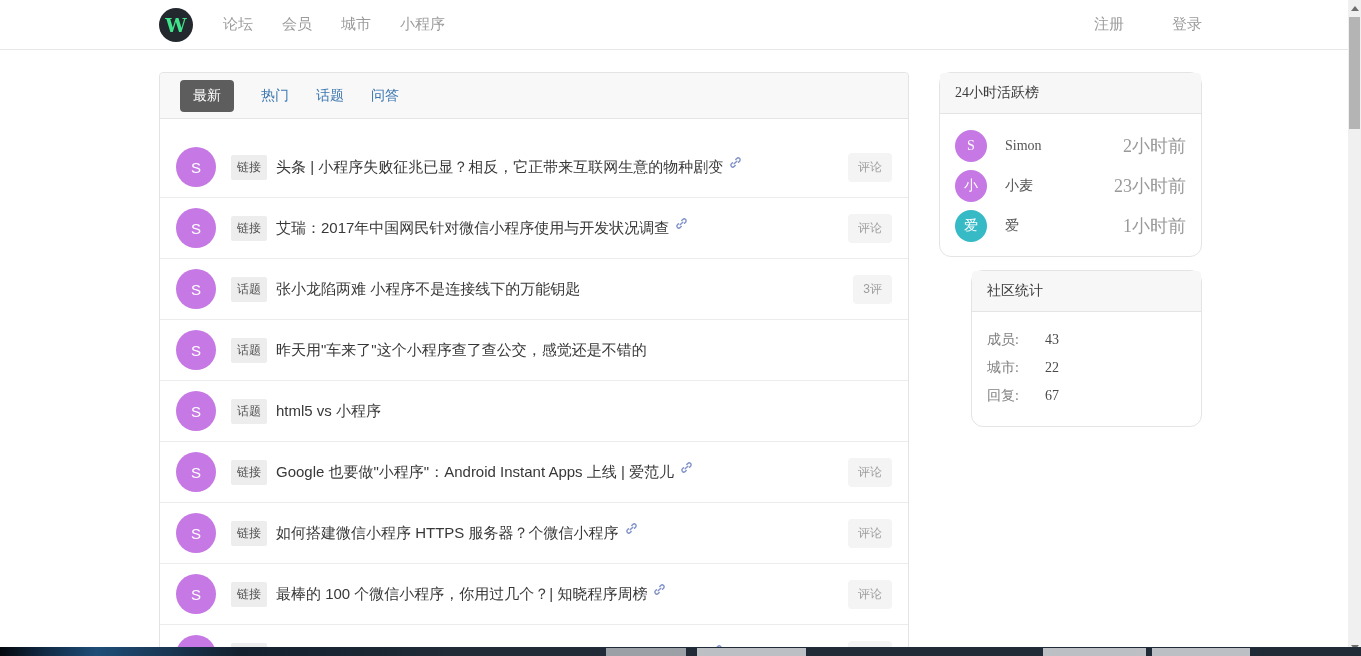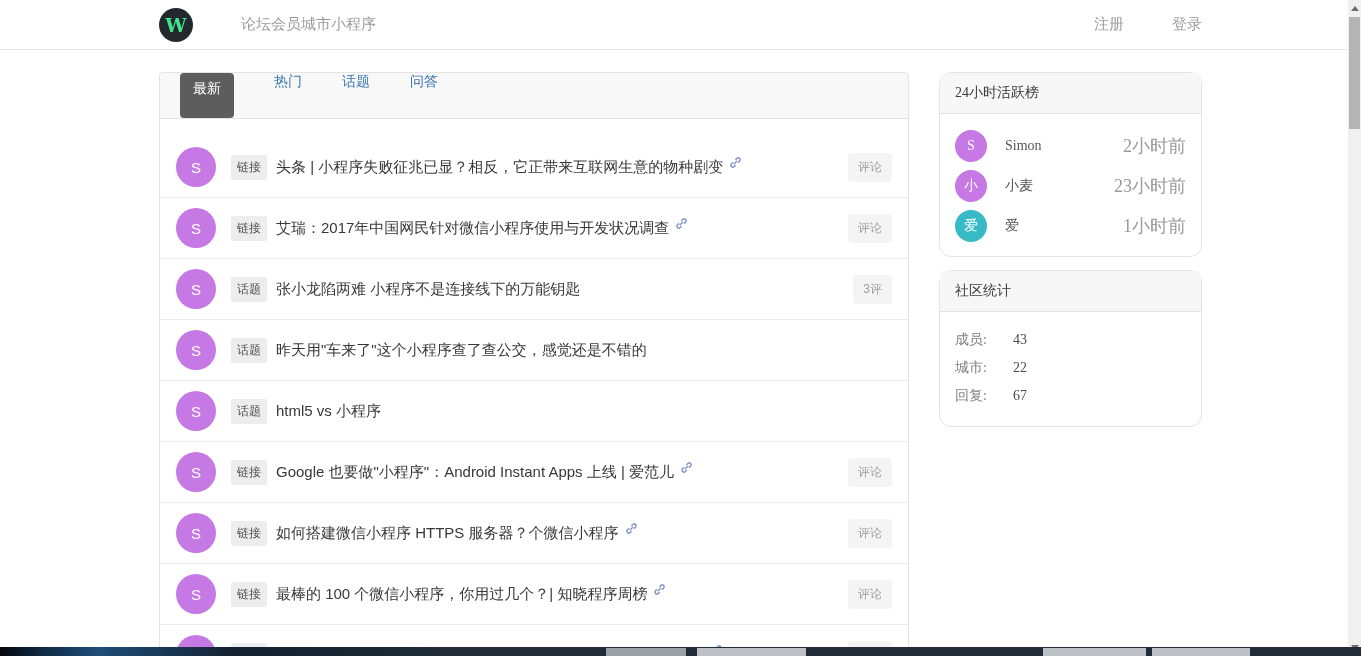--- a/index.html
+++ b/index.html
@@ -7,46 +7,46 @@
   body {
     width:1361px; height:656px; overflow:hidden; position:relative;
     background:#fff; font-family:"Liberation Sans",sans-serif;
   }
   
   .navbar { height:50px; background:#fff; border-bottom:1px solid #e7e7e7; }
   .nav-inner { width:1043px; height:100%; margin:0 auto; display:flex; align-items:center; }
   .logo { width:34px; height:34px; border-radius:50%; background:#23282e; color:#3ee58a;
     display:flex; align-items:center; justify-content:center;
     font-family:"DejaVu Serif",serif; font-weight:bold; font-size:19px; flex:0 0 auto; }
-  .nav-links { display:flex; margin-left:48px; }
+  .nav-links { display:flex; gap:29px; margin-left:30px; }
   .nav-link, .auth-link { font-size:15px; color:#9b9b9b; text-decoration:none; cursor:pointer; }
   .auth { margin-left:auto; display:flex; gap:48px;font-family:Liberation Serif, serif; }
   
   .main { width:1043px; margin:22px auto 0; display:flex; align-items:flex-start; }
   .list-panel { width:750px; background:#fff; border:1px solid #e4e4e4; border-radius:4px; }
   
   .tabs { height:46px; background:#f8f8f8; border-bottom:1px solid #e4e4e4;
-    border-radius:4px 4px 0 0; padding:0 20px; display:flex; gap:40px; }
+    border-radius:4px 4px 0 0; padding:0 20px; display:flex; align-items:center; gap:27px; }
   .tab { font-size:14px; color:#3b76b0; text-decoration:none; cursor:pointer; }
   .tab.active { background:#5d5d5d; color:#fff; padding:7px 13px; border-radius:4px; }
   
   .post-list { list-style:none; margin:0; padding:18px 0 0 0; }
   .post { height:61px; display:flex; align-items:center; padding:0 16px; border-bottom:1px solid #ececec; }
   .avatar { width:40px; height:40px; border-radius:50%; background:#c678e4; color:#fff;
     font-size:15px; display:flex; align-items:center; justify-content:center; flex:0 0 auto; margin-right:15px; }
   .tag { background:#ededed; color:#4f4f4f; font-size:12px; padding:4px 6px; border-radius:2px;
     margin-right:9px; white-space:nowrap; flex:0 0 auto; }
   .title { font-size:15px; color:#383838; text-decoration:none; white-space:nowrap; cursor:pointer; }
   .linkicon { margin-left:6px; position:relative; top:-5px; line-height:0; }
   .action { margin-left:auto; background:#f4f4f4; color:#9e9e9e; font-size:12px;
     padding:6px 10px; border-radius:4px; text-decoration:none; white-space:nowrap; cursor:pointer; flex:0 0 auto; }
   
   .sidebar { width:263px; margin-left:30px; }
   .panel { background:#fff; border:1px solid #e4e4e4; border-radius:12px;font-family:Liberation Serif, serif; }
-  .panel + .panel { margin-top:13px; }
+  .panel + .panel { margin-top:13px;margin-left:32px; }
   .panel-h { background:#f7f7f7; padding:11px 15px; font-size:14px; color:#3c3c3c;
     border-bottom:1px solid #e4e4e4; border-radius:4px 4px 0 0; }
   .user-list { padding:12px 0 10px 0; }
   .user-row { height:40px; display:flex; align-items:center; padding:0 15px; }
   .u-avatar { width:32px; height:32px; border-radius:50%; color:#fff; font-size:14px;
     display:flex; align-items:center; justify-content:center; flex:0 0 auto; margin-right:18px; }
   .u-name { font-size:14px; color:#555; }
   .u-time { margin-left:auto; font-size:18px; color:#9a9a9a; }
   .stats-list { padding:14px 0 16px 0; }
   .stat-row { height:28px; display:flex; align-items:center; padding:0 15px; }

